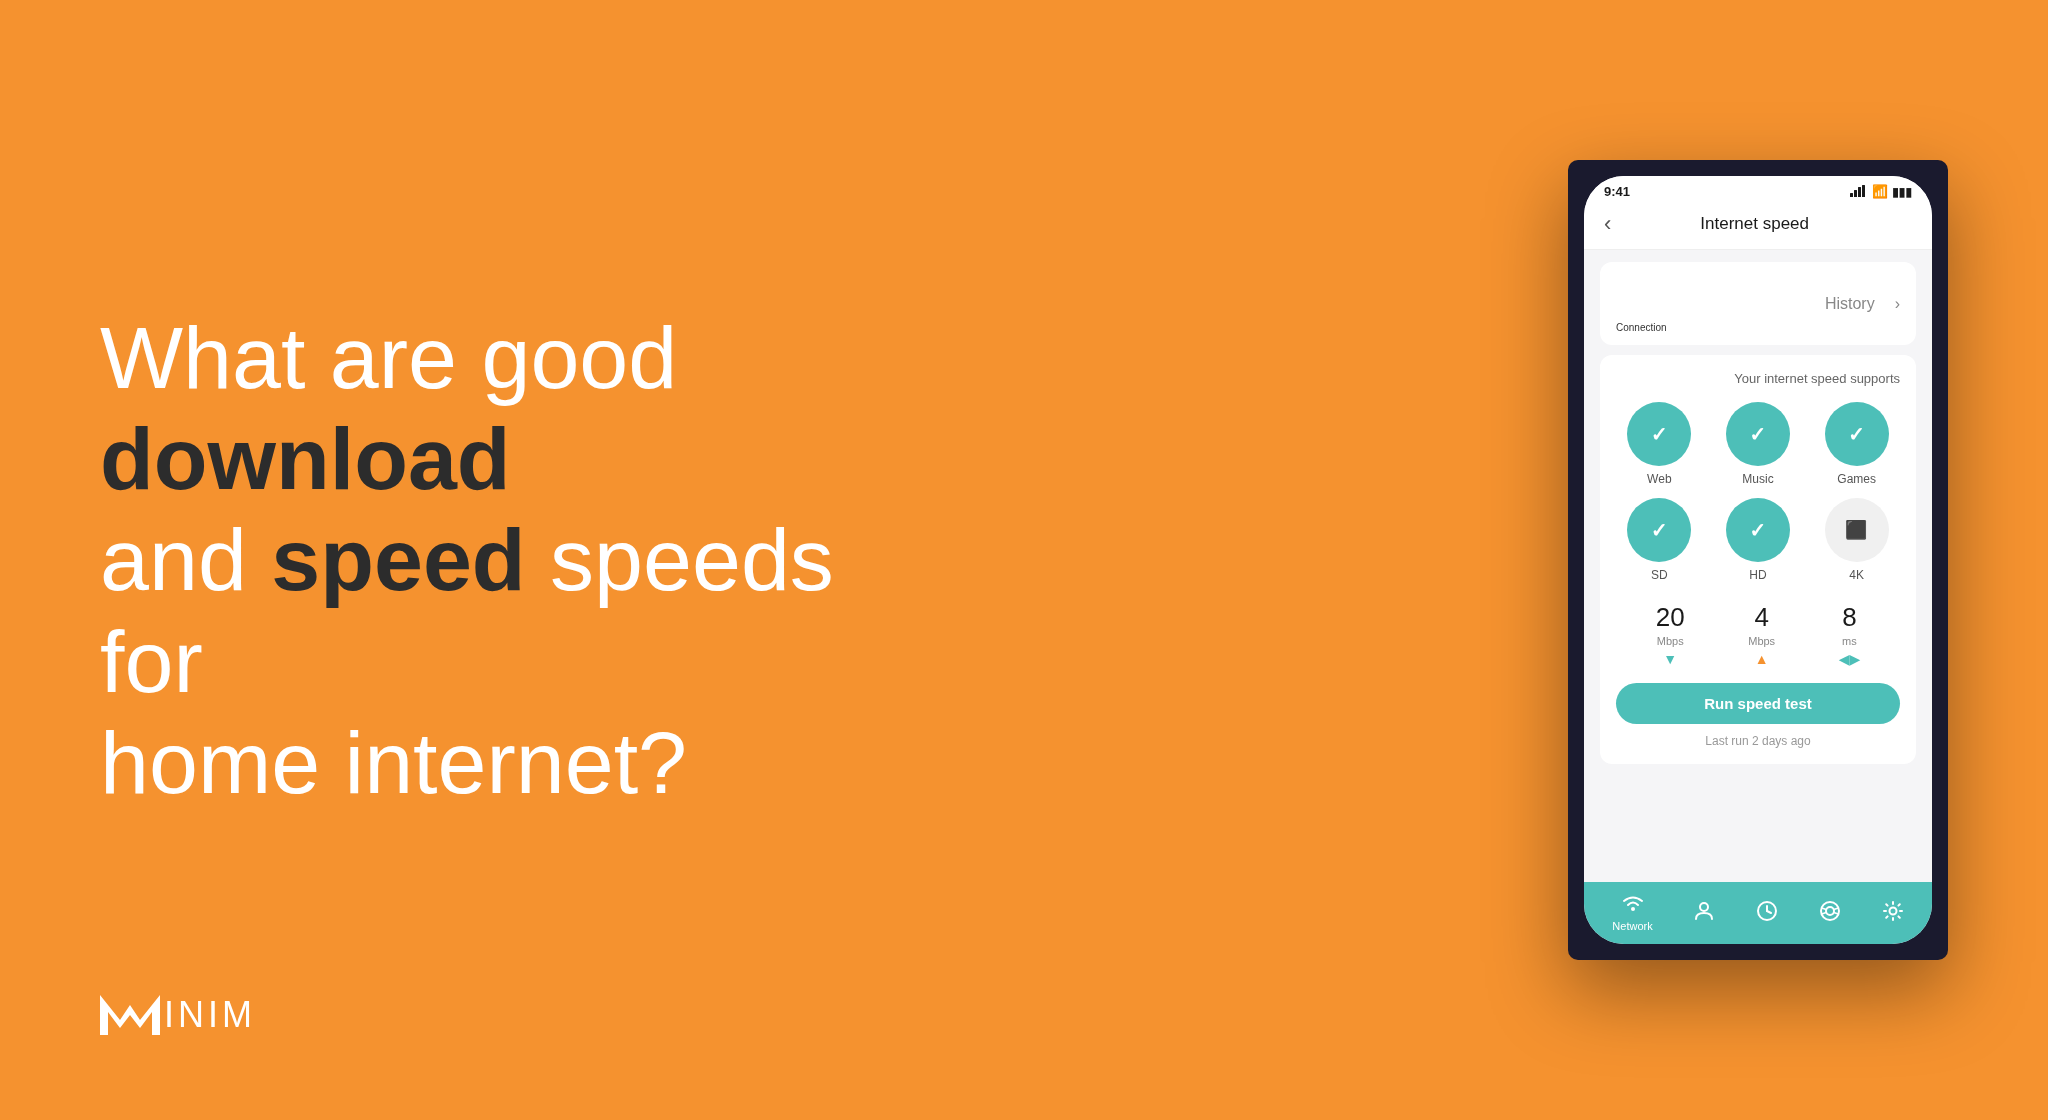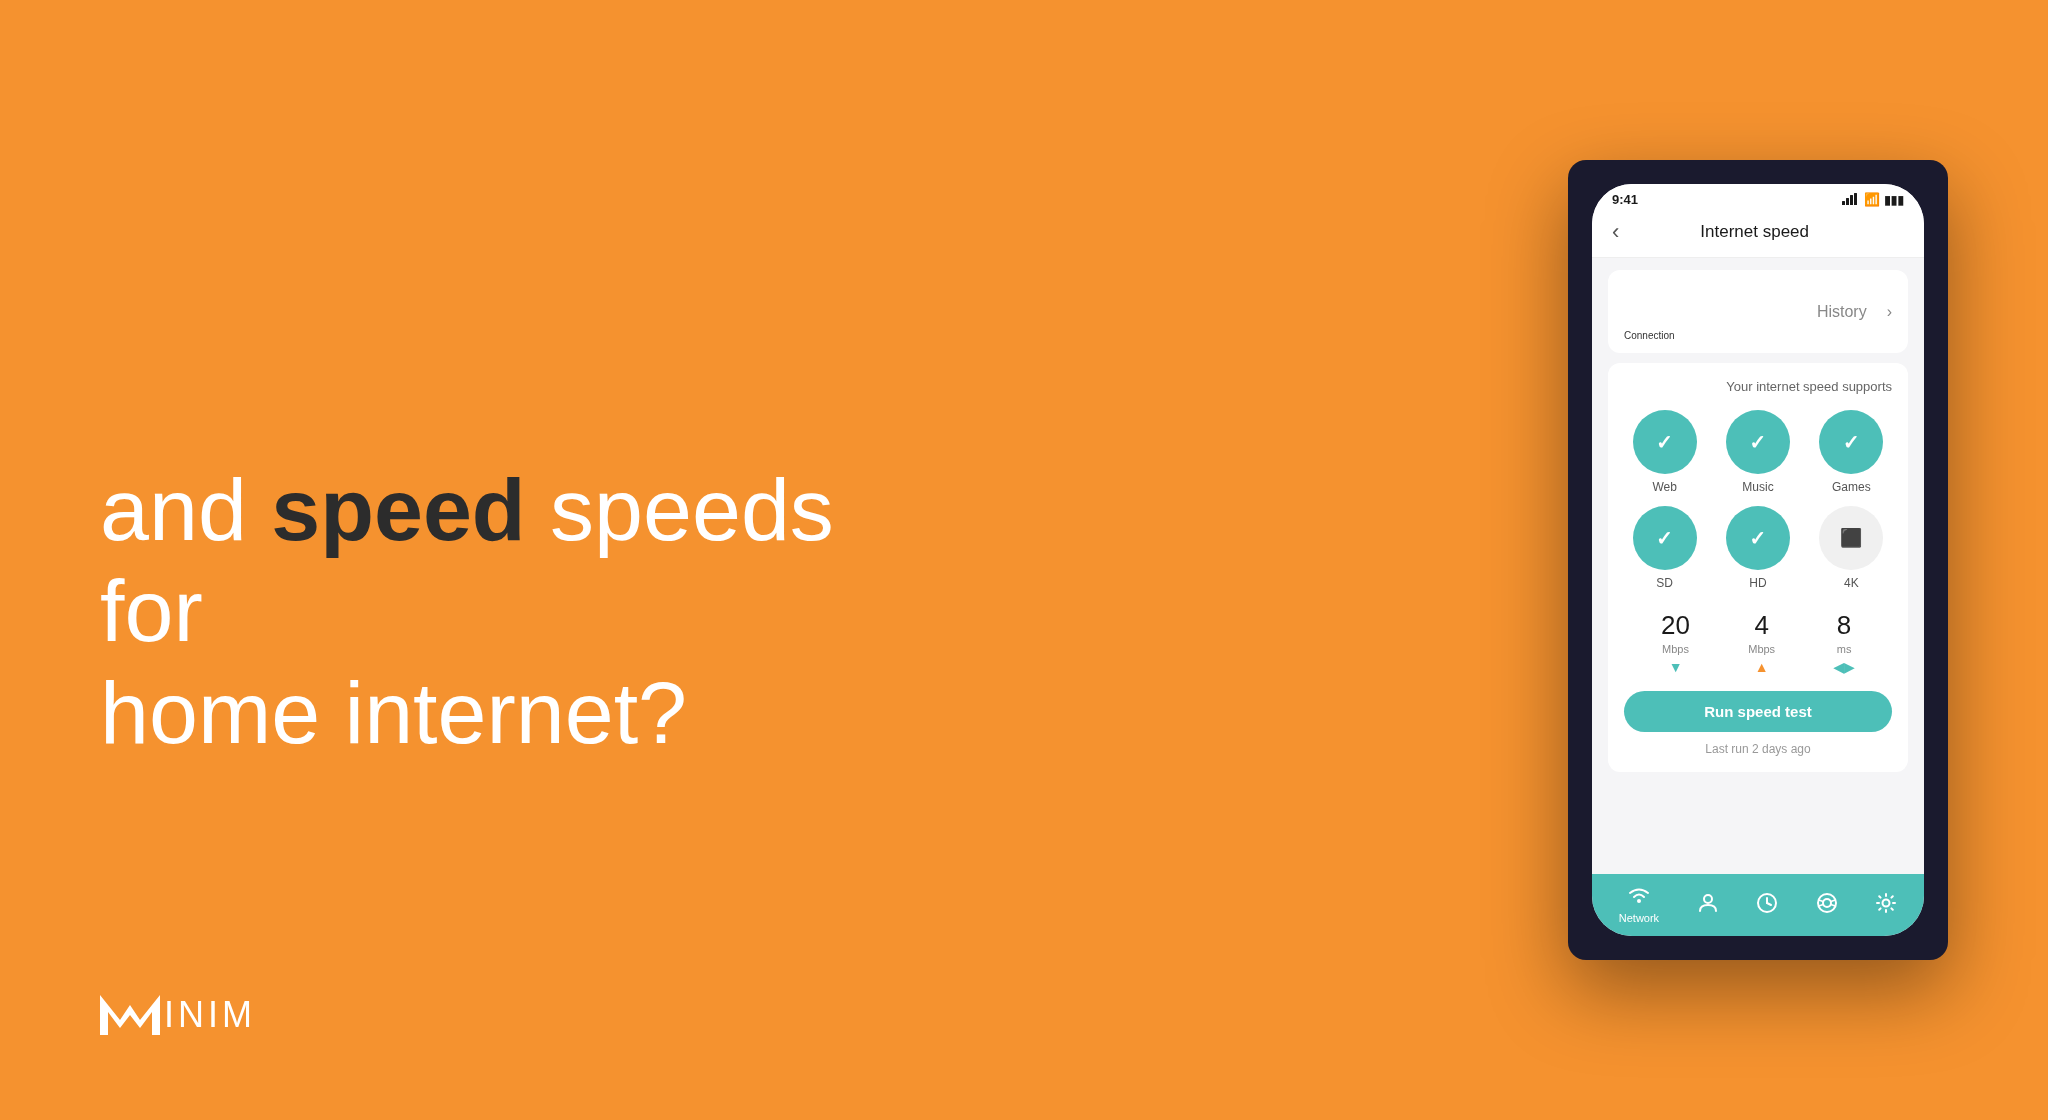--- a/index.html
+++ b/index.html
@@ -62,22 +62,22 @@
       top: 50%;
       transform: translateY(-50%);
       width: 380px;
       height: 800px;
     }
 
     .phone {
       width: 380px;
       height: 800px;
       background: #1a1a2e;
-      border-radius: 18px;
-      padding: 24px;
+      border-radius: 10px;
+      padding: 16px;
       box-shadow: 0 30px 80px rgba(0,0,0,0.4);
       position: relative;
     }
 
     .phone-inner {
       width: 100%;
       height: 100%;
       background: #f5f5f7;
       border-radius: 40px;
       overflow: hidden;
@@ -305,21 +305,23 @@
 
     .nav-icon {
       font-size: 20px;
     }
   </style>
 </head>
 <body>
 
 <div class="left-section">
   <h1 class="headline">
-    <br>
+    <span>
+      <span>What are good </span><span class="highlight">download</span>
+    </span><br>
     <span>
       <span>and </span><span class="highlight">speed</span><span> speeds for</span>
     </span><br>
     <span>home internet?</span>
   </h1>
 </div>
 
 <div class="logo">
   <svg class="logo-icon" viewBox="0 0 60 50" fill="white">
 

